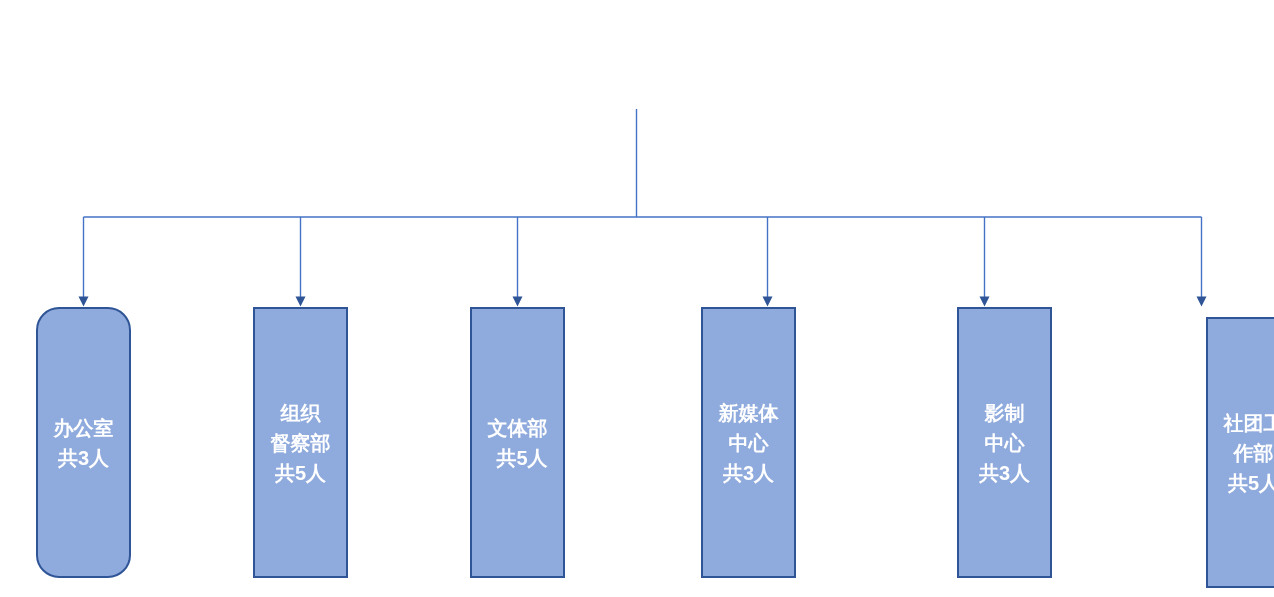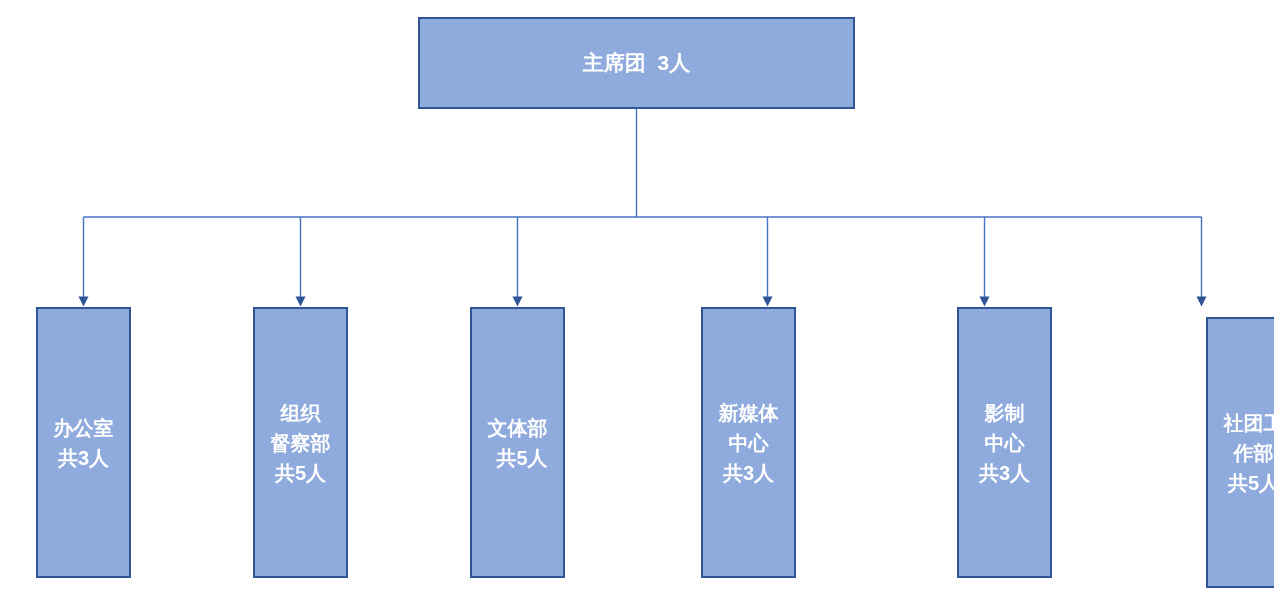--- a/index.html
+++ b/index.html
@@ -29,21 +29,21 @@
     color: var(--node-text);
     display: flex;
     align-items: center;
     justify-content: center;
     text-align: center;
     font-weight: 700;
   }
   .label { white-space: pre-wrap; }
   .root-node { left: 418px; top: 17px; width: 437px; height: 92px; font-size: 21px; }
   .child-node { top: 307px; width: 95px; height: 271px; font-size: 20px; line-height: 30px; }
-  .c1 { left: 36px; }
+  .c1 { left: 36px; border-radius: 23px; }
   .c2 { left: 253px; }
   .c3 { left: 470px; text-align: right; }
   .c4 { left: 701px; justify-content: center; }
   .c5 { left: 937px; margin-left: 20px; }
   .c6 { left: 1206px; margin-top: 10px; }
 </style>
 </head>
 <body>
 
 <div class="canvas">
@@ -60,23 +60,20 @@
     <path class="line" d="M1201.5 217 L1201.5 297"></path>
 
     <path class="arrow" d="M78.5 296.5 L88.5 296.5 L83.5 306.5 Z"></path>
     <path class="arrow" d="M295.5 296.5 L305.5 296.5 L300.5 306.5 Z"></path>
     <path class="arrow" d="M512.5 296.5 L522.5 296.5 L517.5 306.5 Z"></path>
     <path class="arrow" d="M762.5 296.5 L772.5 296.5 L767.5 306.5 Z"></path>
     <path class="arrow" d="M979.5 296.5 L989.5 296.5 L984.5 306.5 Z"></path>
     <path class="arrow" d="M1196.5 296.5 L1206.5 296.5 L1201.5 306.5 Z"></path>
   </svg>
 
-  <div class="node root-node">
-    <span class="label">主席团  3人</span>
-  </div>
 
   <div class="node child-node c1">
     <span class="label">办公室
 共3人</span>
   </div>
 
   <div class="node child-node c2">
     <span class="label">组织
 督察部
 共5人</span>

